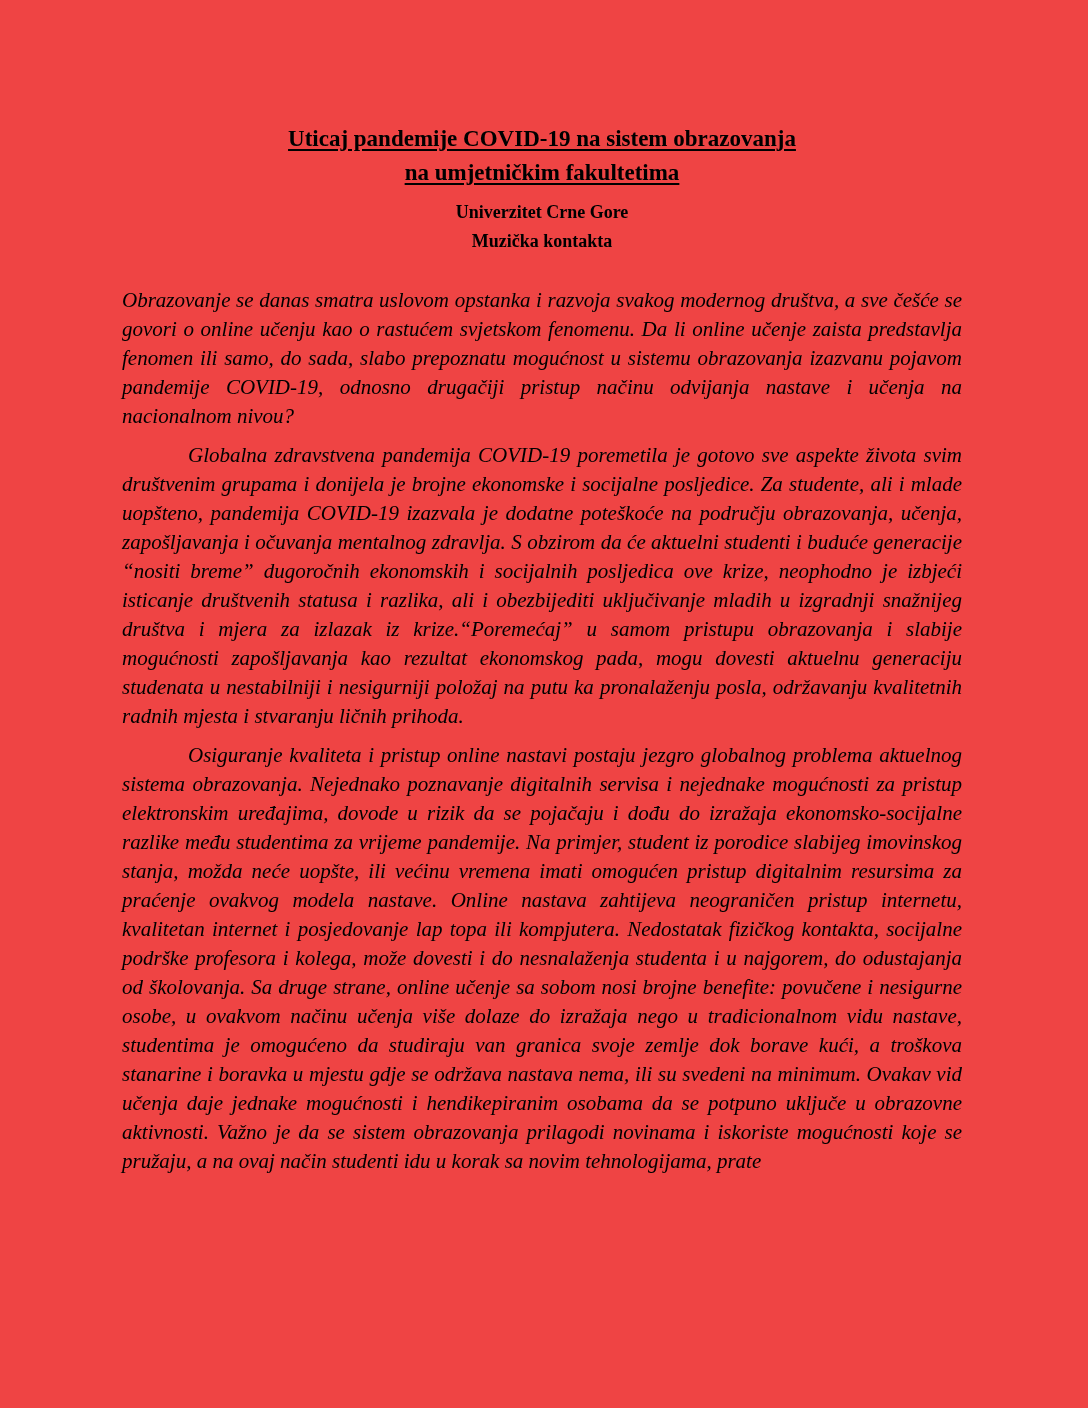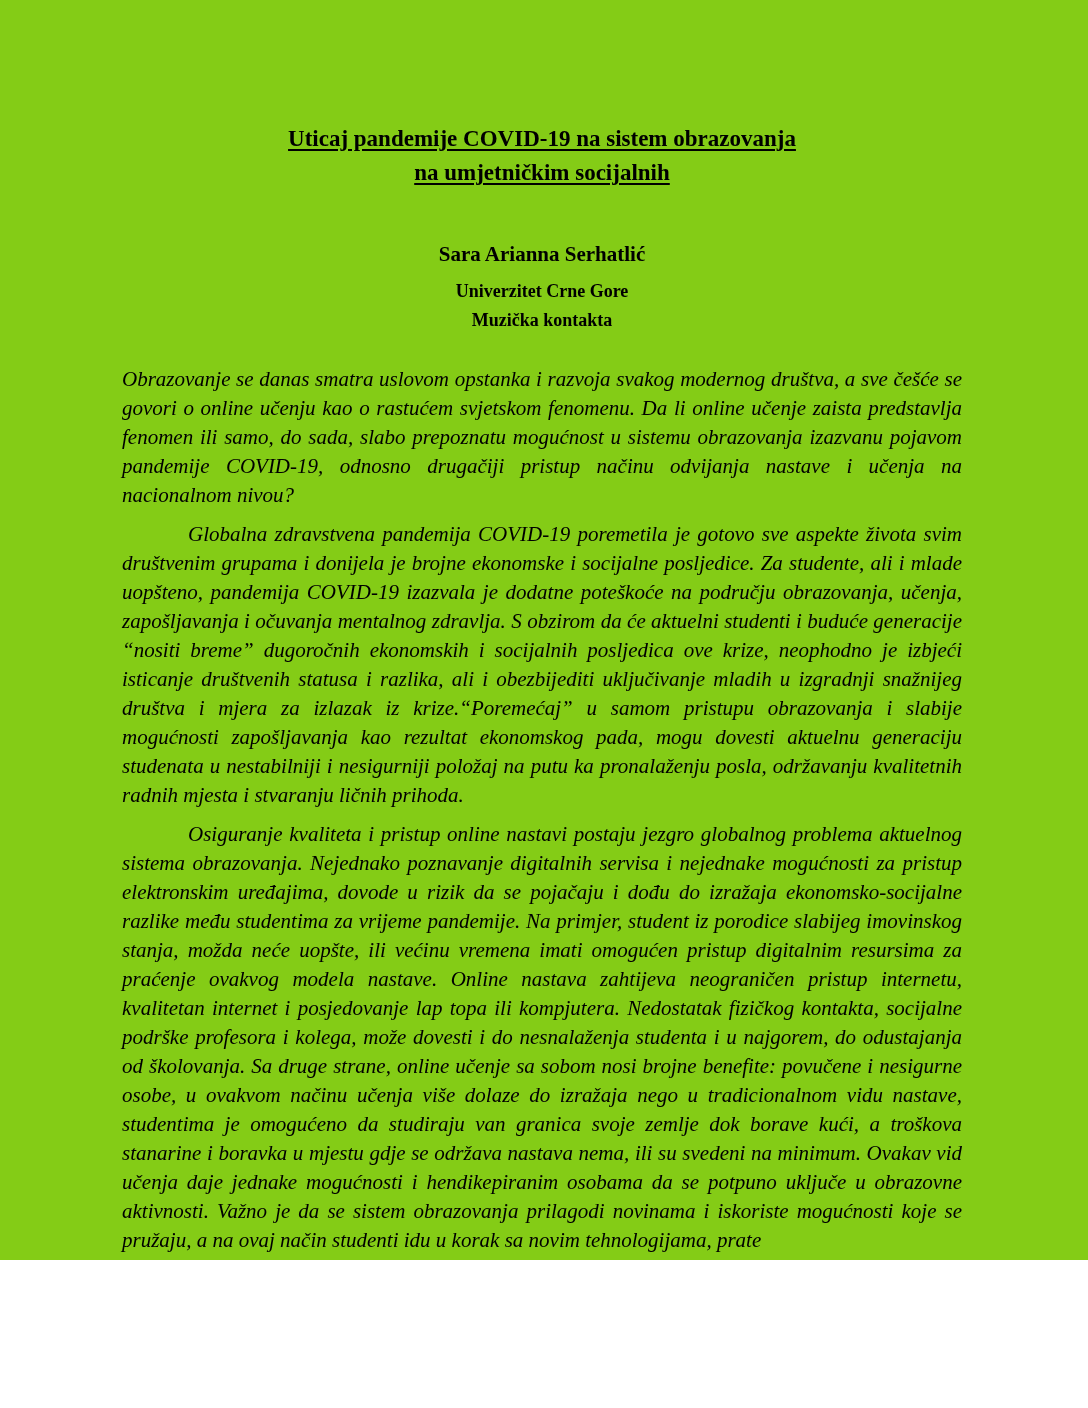--- a/index.html
+++ b/index.html
@@ -3,23 +3,23 @@
 <meta charset="utf-8">
 <style>
   html, body {
     margin: 0;
     padding: 0;
     background: #ffffff;
   }
   .page {
     position: relative;
     width: 1088px;
-    height: 1260px;
+    height: 1408px;
     box-sizing: border-box;
-    background: #84cc16;
+    background: #ef4444;
     color: #000000;
     font-family: "Liberation Serif", "DejaVu Serif", serif;
     padding: 122px 126px 6px 122px;
     overflow: hidden;
   }
   .title-block {
     text-align: center;
     font-weight: 700;
     font-size: 23px;
     line-height: 34px;
@@ -57,24 +57,23 @@
     text-indent: 66px;
   }
 </style>
 </head>
 <body>
 
 <div class="page">
 
   <div class="title-block">
     <div class="title-line">Uticaj pandemije COVID-19 na sistem obrazovanja</div>
-    <div class="title-line">na umjetničkim socijalnih</div>
+    <div class="title-line">na umjetničkim fakultetima</div>
   </div>
 
-  <div class="author-block">Sara Arianna Serhatlić</div>
 
   <div class="affiliation-block">
     <div>Univerzitet Crne Gore</div>
     <div>Muzička kontakta</div>
   </div>
 
   <div class="body-block">
     <p>Obrazovanje se danas smatra uslovom opstanka i razvoja svakog modernog društva, a sve češće se govori o online učenju kao o rastućem svjetskom fenomenu. Da li online učenje zaista predstavlja fenomen ili samo, do sada, slabo prepoznatu mogućnost u sistemu obrazovanja izazvanu pojavom pandemije COVID-19, odnosno drugačiji pristup načinu odvijanja nastave i učenja na nacionalnom nivou?</p>
     <p class="indented">Globalna zdravstvena pandemija COVID-19 poremetila je gotovo sve aspekte života svim društvenim grupama i donijela je brojne ekonomske i socijalne posljedice. Za studente, ali i mlade uopšteno, pandemija COVID-19 izazvala je dodatne poteškoće na području obrazovanja, učenja, zapošljavanja i očuvanja mentalnog zdravlja. S obzirom da će aktuelni studenti i buduće generacije “nositi breme” dugoročnih ekonomskih i socijalnih posljedica ove krize, neophodno je izbjeći isticanje društvenih statusa i razlika, ali i obezbijediti uključivanje mladih u izgradnji snažnijeg društva i mjera za izlazak iz krize.“Poremećaj” u samom pristupu obrazovanja i slabije mogućnosti zapošljavanja kao rezultat ekonomskog pada, mogu dovesti aktuelnu generaciju studenata u nestabilniji i nesigurniji položaj na putu ka pronalaženju posla, održavanju kvalitetnih radnih mjesta i stvaranju ličnih prihoda.</p>
     <p class="indented">Osiguranje kvaliteta i pristup online nastavi postaju jezgro globalnog problema aktuelnog sistema obrazovanja. Nejednako poznavanje digitalnih servisa i nejednake mogućnosti za pristup elektronskim uređajima, dovode u rizik da se pojačaju i dođu do izražaja ekonomsko-socijalne razlike među studentima za vrijeme pandemije. Na primjer, student iz porodice slabijeg imovinskog stanja, možda neće uopšte, ili većinu vremena imati omogućen pristup digitalnim resursima za praćenje ovakvog modela nastave. Online nastava zahtijeva neograničen pristup internetu, kvalitetan internet i posjedovanje lap topa ili kompjutera. Nedostatak fizičkog kontakta, socijalne podrške profesora i kolega, može dovesti i do nesnalaženja studenta i u najgorem, do odustajanja od školovanja. Sa druge strane, online učenje sa sobom nosi brojne benefite: povučene i nesigurne osobe, u ovakvom načinu učenja više dolaze do izražaja nego u tradicionalnom vidu nastave, studentima je omogućeno da studiraju van granica svoje zemlje dok borave kući, a troškova stanarine i boravka u mjestu gdje se održava nastava nema, ili su svedeni na minimum. Ovakav vid učenja daje jednake mogućnosti i hendikepiranim osobama da se potpuno uključe u obrazovne aktivnosti. Važno je da se sistem obrazovanja prilagodi novinama i iskoriste mogućnosti koje se pružaju, a na ovaj način studenti idu u korak sa novim tehnologijama, prate</p>

